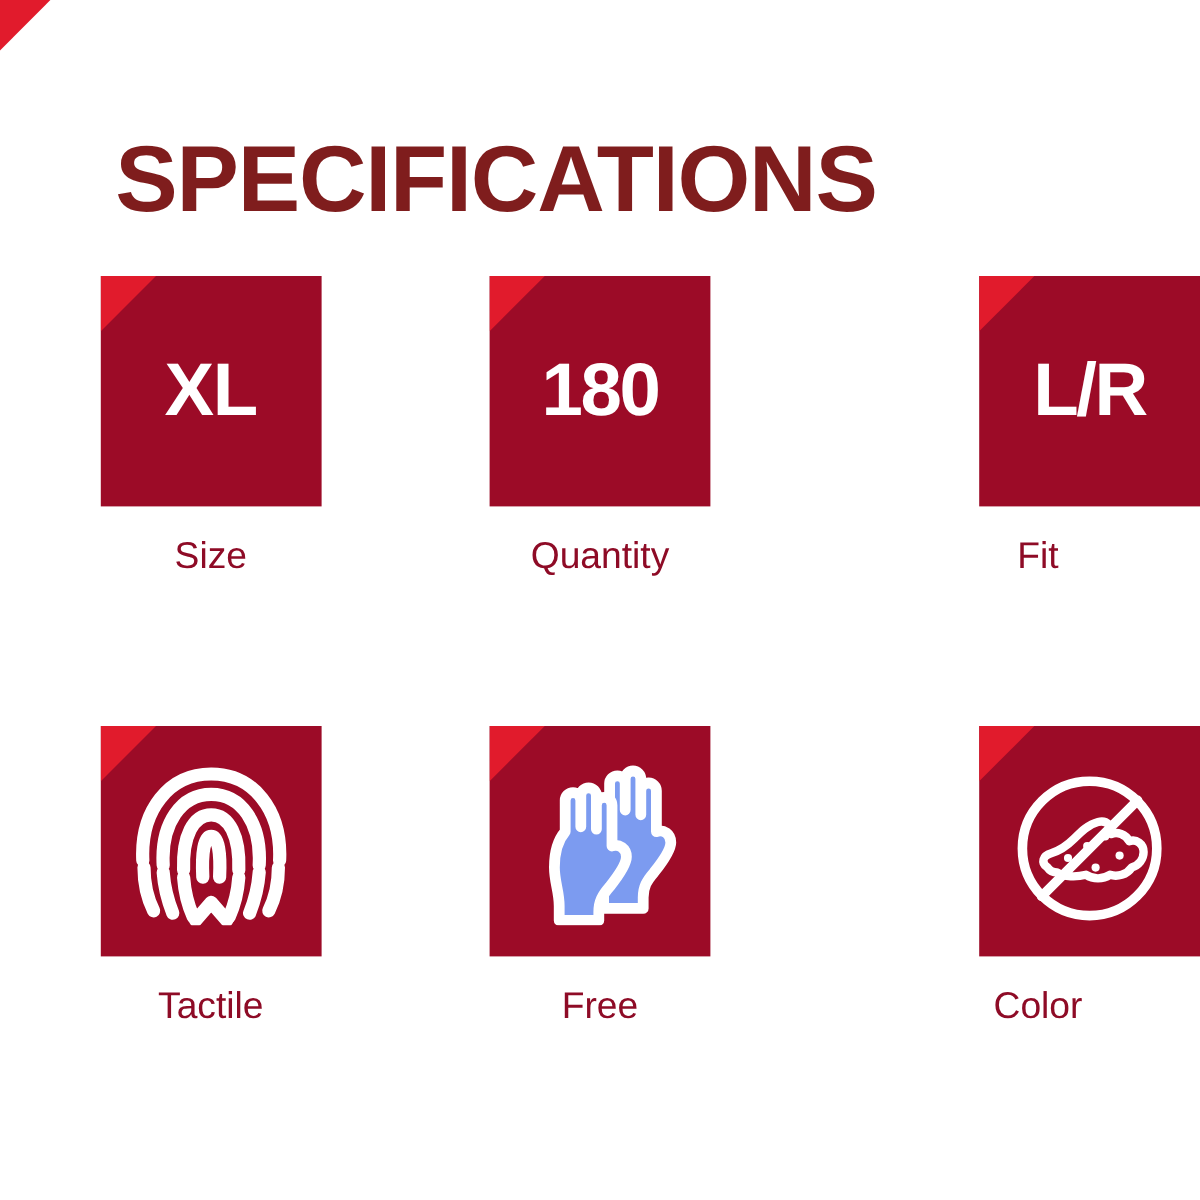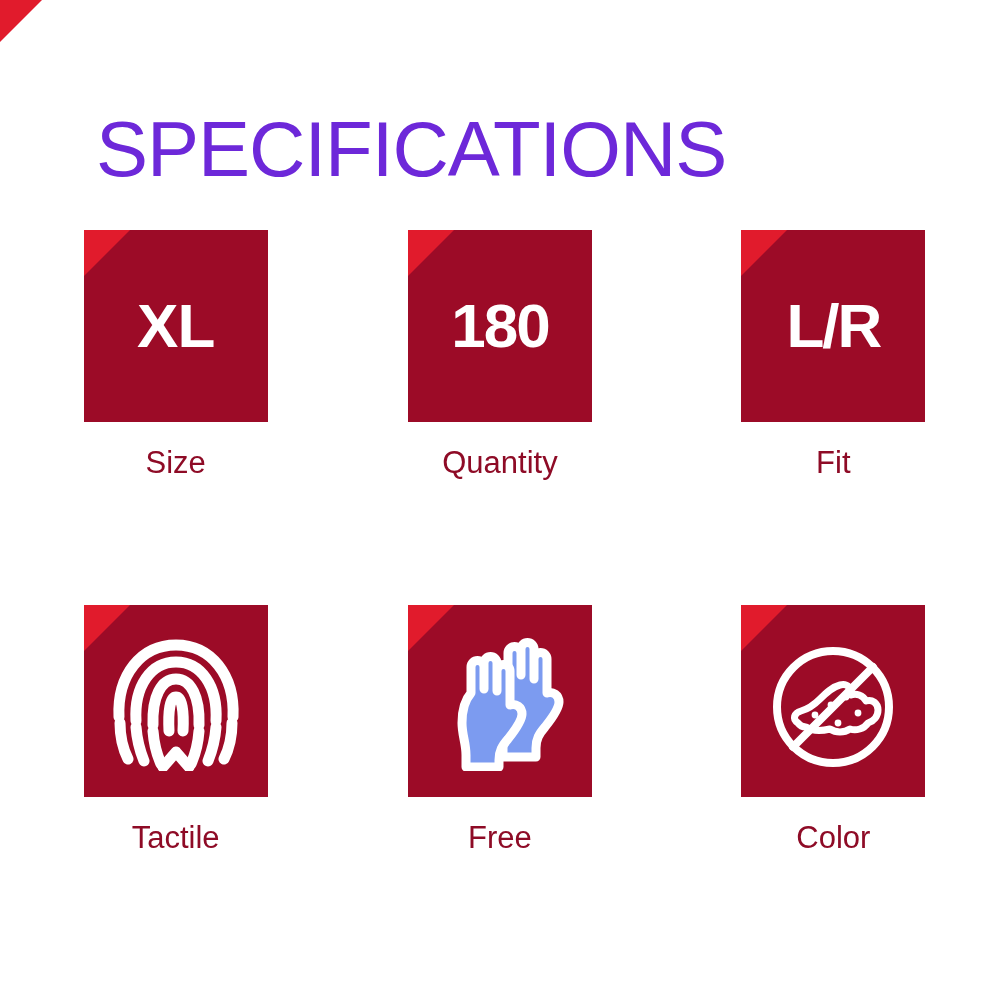--- a/index.html
+++ b/index.html
@@ -25,23 +25,23 @@
     border-top: 42px solid #E11B2C;
     border-right: 42px solid transparent;
   }
 
   .page-title {
     position: absolute;
     left: 96px;
     top: 58px;
     width: 830px;
     font-size: 78px;
-    font-weight: normal;
+    font-weight: bold;
     letter-spacing: -1px;
-    color: #6d28d9;
+    color: #7f1d1d;
     line-height: 1;
     white-space: nowrap;
   }
 
   .spec-grid {
     position: absolute;
     left: 0;
     top: 230px;
     width: 1000px;
     display: grid;
@@ -50,21 +50,21 @@
   }
 
   .spec-cell {
     display: flex;
     flex-direction: column;
     align-items: center;
   }
   
   .spec-cell.col-1 { padding-left: 18px; }
   .spec-cell.col-2 { padding-left: 0px; }
-  .spec-cell.col-3 { padding-left: 0px; }
+  .spec-cell.col-3 { padding-left: 0px; align-items: flex-end; }
 
   .tile {
     position: relative;
     width: 184px;
     height: 192px;
     background: #9C0B27;
     overflow: hidden;
     display: flex;
     align-items: center;
     justify-content: center;

